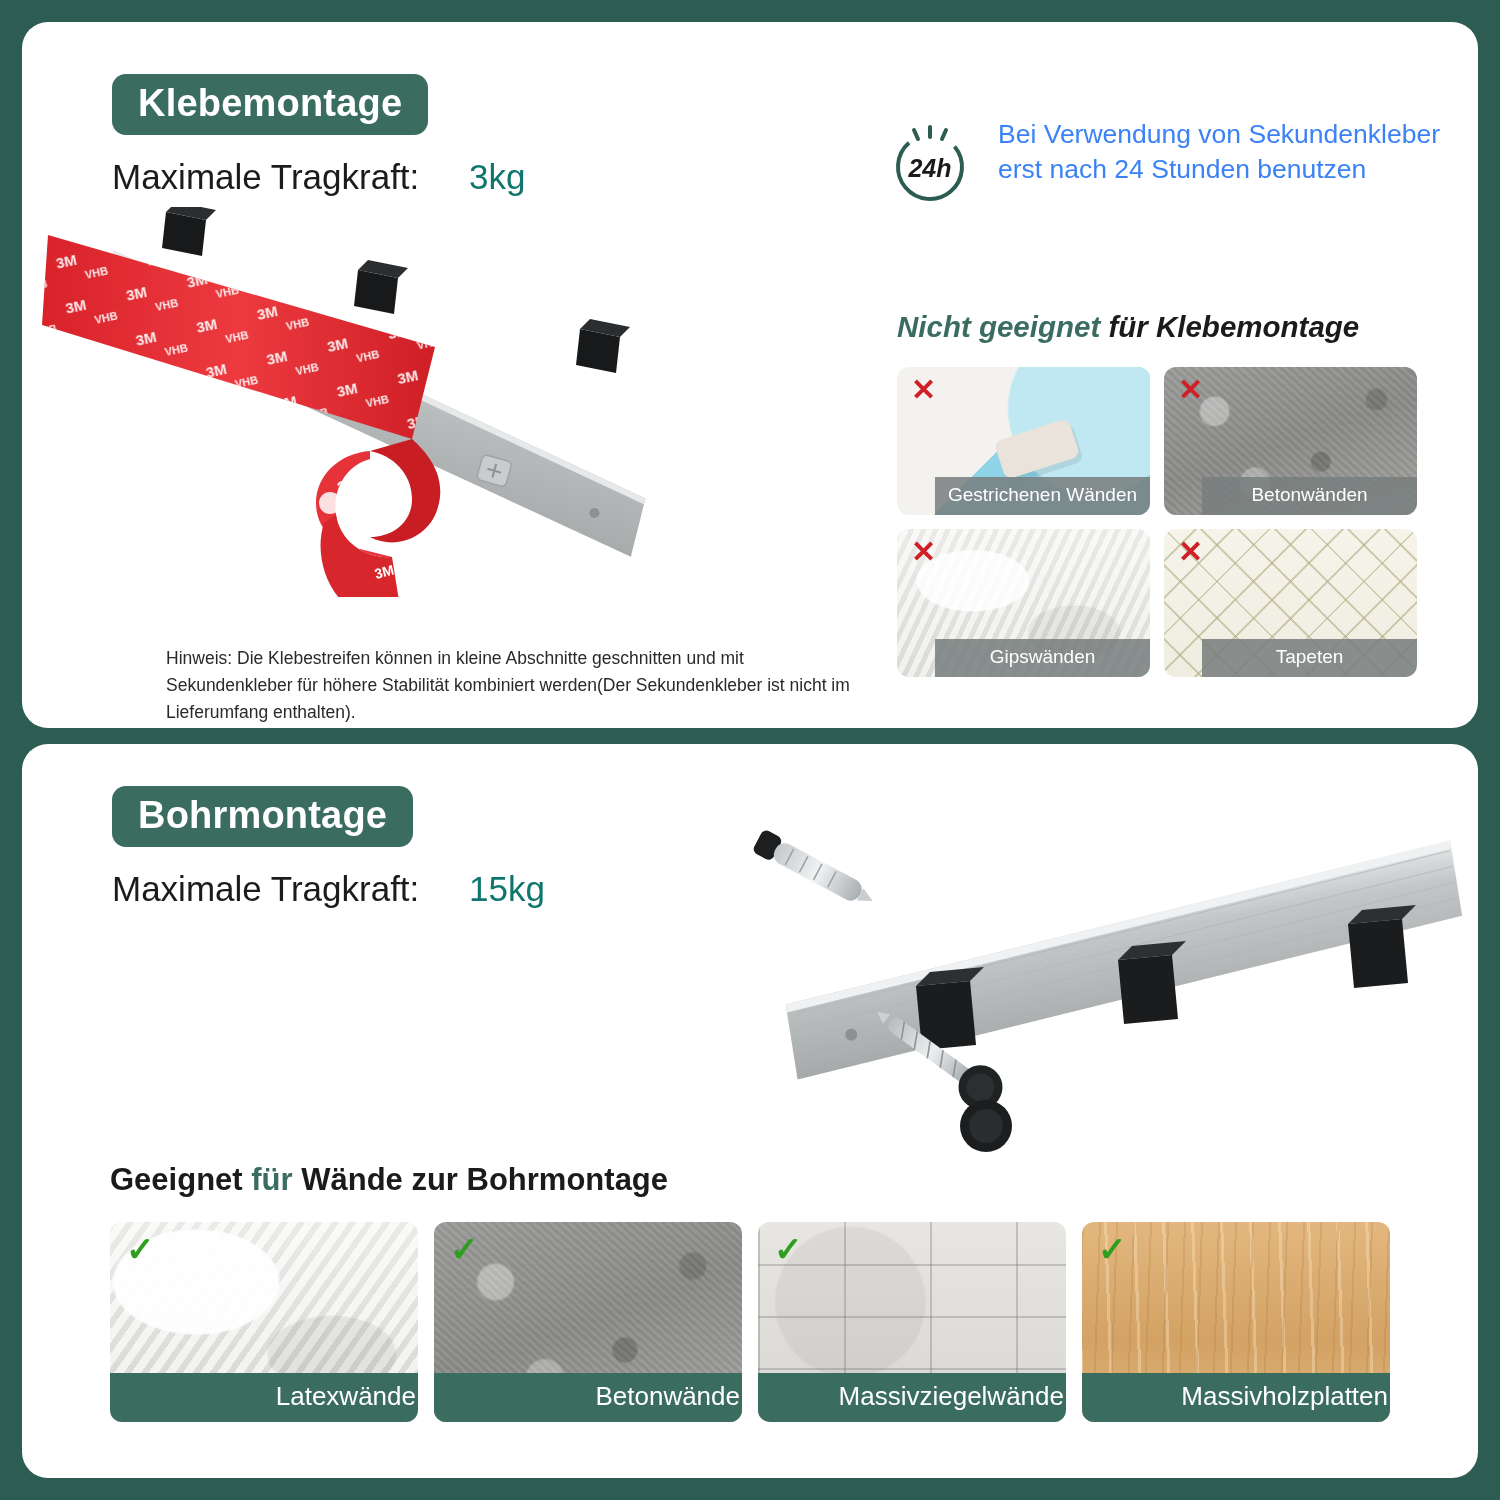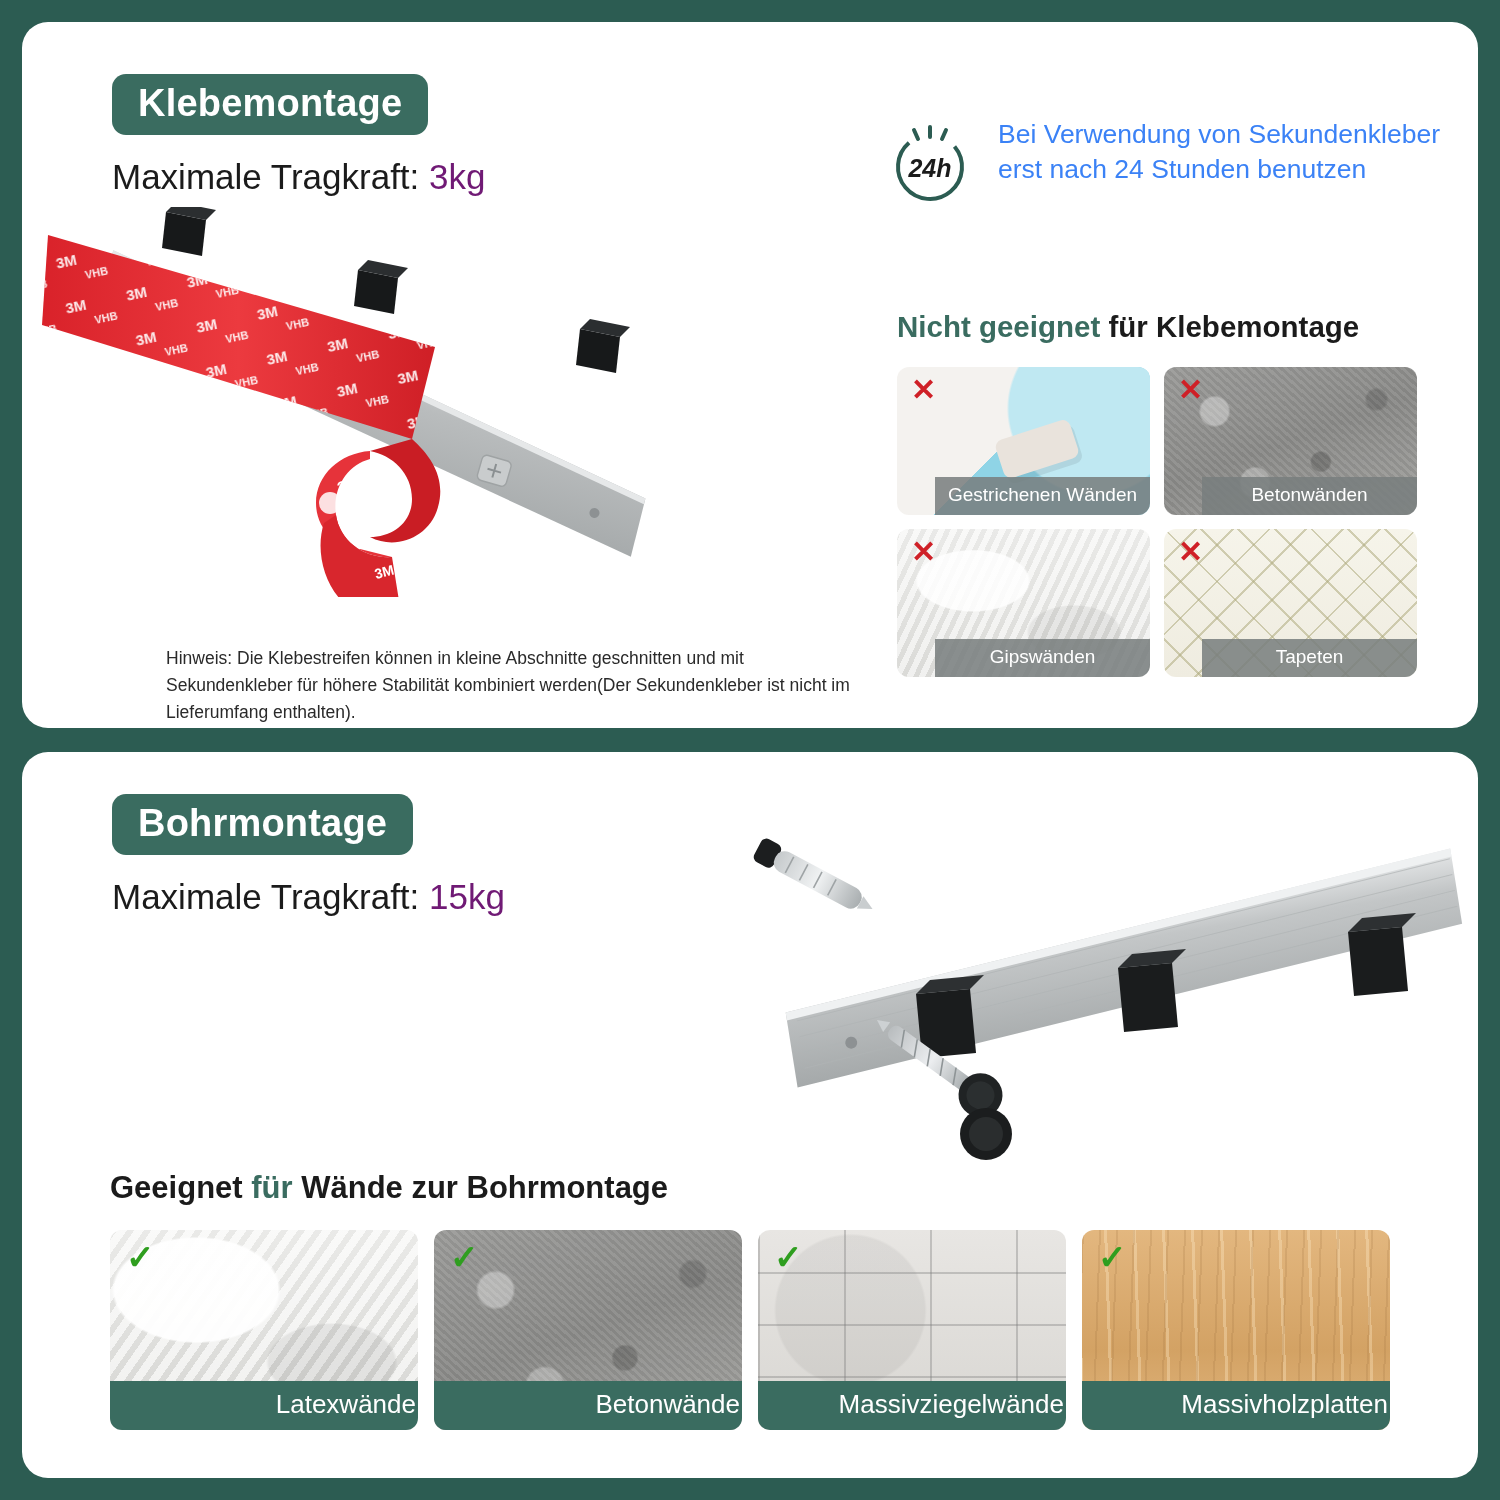--- a/index.html
+++ b/index.html
@@ -14,21 +14,21 @@
     overflow: hidden;
   }
   .page {
     position: relative;
     width: 1500px;
     height: 1500px;
     box-sizing: border-box;
     padding: 22px;
     display: flex;
     flex-direction: column;
-    gap: 24px;
+    gap: 16px;
   }
   .card {
     background: #ffffff;
     border-radius: 26px;
     position: relative;
     box-sizing: border-box;
     overflow: hidden;
   }
   .card-top { height: 706px; }
   .card-bottom { flex: 1; }
@@ -45,22 +45,23 @@
     letter-spacing: .2px;
     line-height: 1;
   }
   .load-line {
     font-size: 35px;
     color: #1b1b1b;
     margin-top: 22px;
     font-weight: normal;
   }
   .load-line .val {
-    color: #701a75;
+    color: #0f766e;
     font-weight: normal;
+    margin-left: 40px;
   }
 
   
   .tl-head {
     position: absolute;
     left: 90px;
     top: 52px;
   }
   .adhesive-art {
     position: absolute;
@@ -102,20 +103,21 @@
     line-height: 1.33;
     color: #3b82f6;
   }
   .sect-title {
     position: absolute;
     left: 875px;
     top: 288px;
     font-size: 29.5px;
     font-weight: bold;
     color: #1b1b1b;
+    font-style: italic;
   }
   .sect-title .accent { color: #3a6c60; }
 
   .grid-not {
     position: absolute;
     left: 875px;
     top: 345px;
     width: 520px;
     display: grid;
     grid-template-columns: 1fr 1fr;

